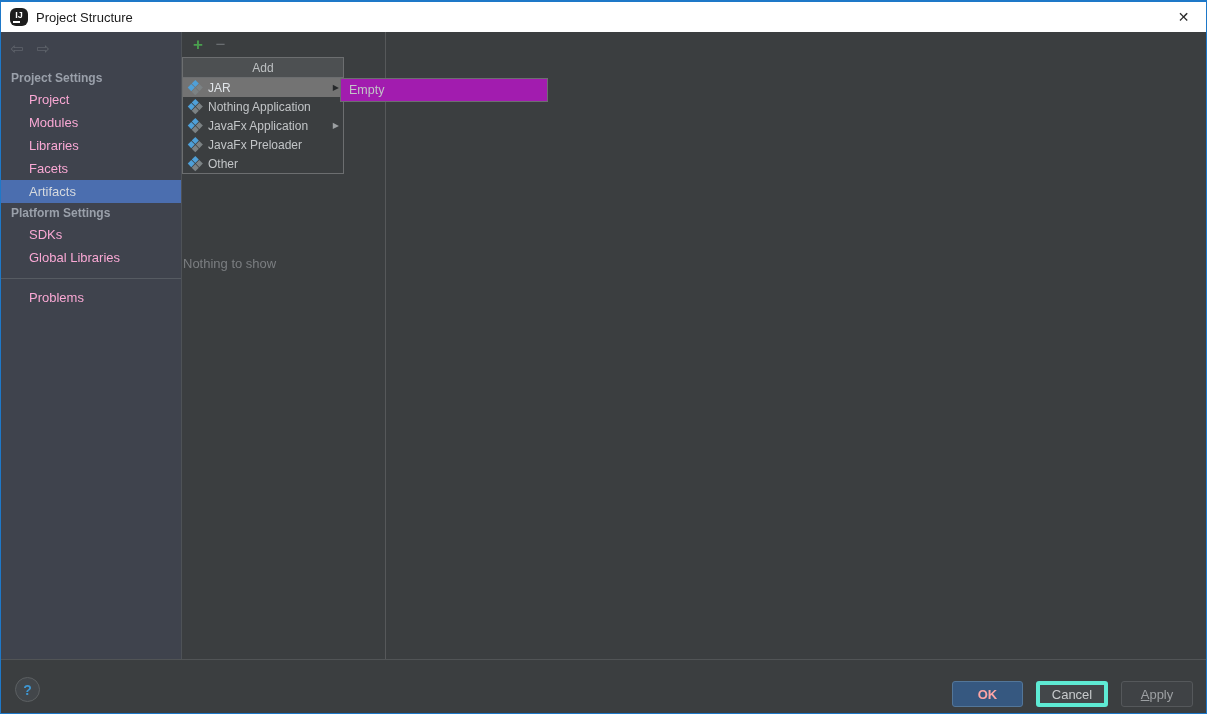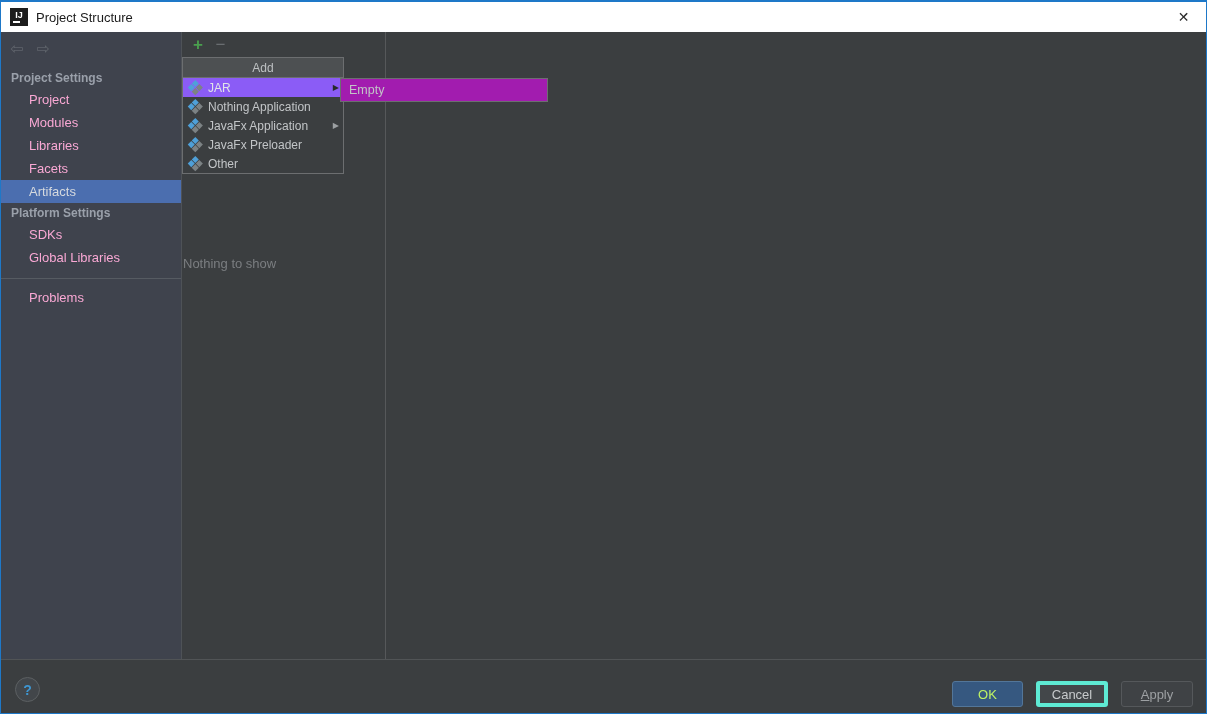--- a/index.html
+++ b/index.html
@@ -13,21 +13,21 @@
     overflow:hidden;
   }
 
   
   .titlebar {
     position:absolute; left:0; top:0; width:100%; height:30px;
     background:#ffffff; display:flex; align-items:center;
   }
   .app-icon {
     position:relative; width:18px; height:18px; margin-left:9px;
-    background:#1d1d1d; border-radius:0;
+    background:#1d1d1d; border-radius:6px;
     color:#ffffff; font-size:9px; font-weight:bold;
     display:flex; justify-content:center; padding-top:2px;
   }
   .app-icon::after {
     content:""; position:absolute; left:3px; bottom:3px;
     width:7px; height:2px; background:#ffffff;
   }
   .window-title { margin-left:8px; font-size:13px; color:#1b1b1b; }
   .close-btn {
     position:absolute; right:0; top:0; width:45px; height:30px;
@@ -79,21 +79,21 @@
   }
   .add-menu-header {
     height:20px; line-height:20px; text-align:center;
     background:#4d5052; border-bottom:1px solid #6c6e70;
     font-size:12px; color:#bdc0c2;
   }
   .menu-item {
     height:19px; display:flex; align-items:center;
     padding:0 4px 0 5px; font-size:12px; color:#c2c5c7; cursor:default;
   }
-  .menu-item.selected { background:#8b5cf6; color:#e0e4e8; }
+  .menu-item.selected { background:#737373; color:#e0e4e8; }
   .menu-label { flex:1; margin-left:5px; white-space:nowrap; }
   .submenu-arrow { width:10px; font-size:8px; color:#9ca0a2; text-align:right; }
   .menu-item.selected .submenu-arrow { color:#26292b; }
 
   .artifact-icon { position:relative; width:15px; height:15px; flex:0 0 15px; }
   .artifact-icon::before {
     content:""; position:absolute; left:5px; top:1px;
     width:4.6px; height:4.6px; background:#4fa0d8;
     transform:rotate(45deg);
     box-shadow: 0 5.7px 0 0 #4fa0d8,
@@ -121,21 +121,21 @@
     border-radius:50%; background:#42464a; border:1px solid #5c6062;
     color:#3e96d1; font-size:14px; font-weight:bold;
     display:flex; align-items:center; justify-content:center;
   }
   .btn-row { position:absolute; right:13px; top:21px; display:flex; gap:13px; }
   .btn {
     height:26px; border-radius:3px; font-size:13px;
     display:flex; align-items:center; justify-content:center; cursor:default;
   }
   .btn span { display:block; }
-  .btn-ok { width:71px; background:#365880; border:1px solid #537699; color:#bef264; font-weight:normal; }
+  .btn-ok { width:71px; background:#365880; border:1px solid #537699; color:#fca5a5; font-weight:bold; }
   .btn-cancel { width:72px; background:#43474a; border:4px solid #5eead4; color:#c7cacc; }
   .btn-apply { width:72px; background:#3f4245; border:1px solid #55585b; color:#9da0a3; }
   .mn::first-letter { text-decoration:underline; }
 </style>
 </head>
 <body>
 
 <div class="window">
 
   <div class="titlebar">

